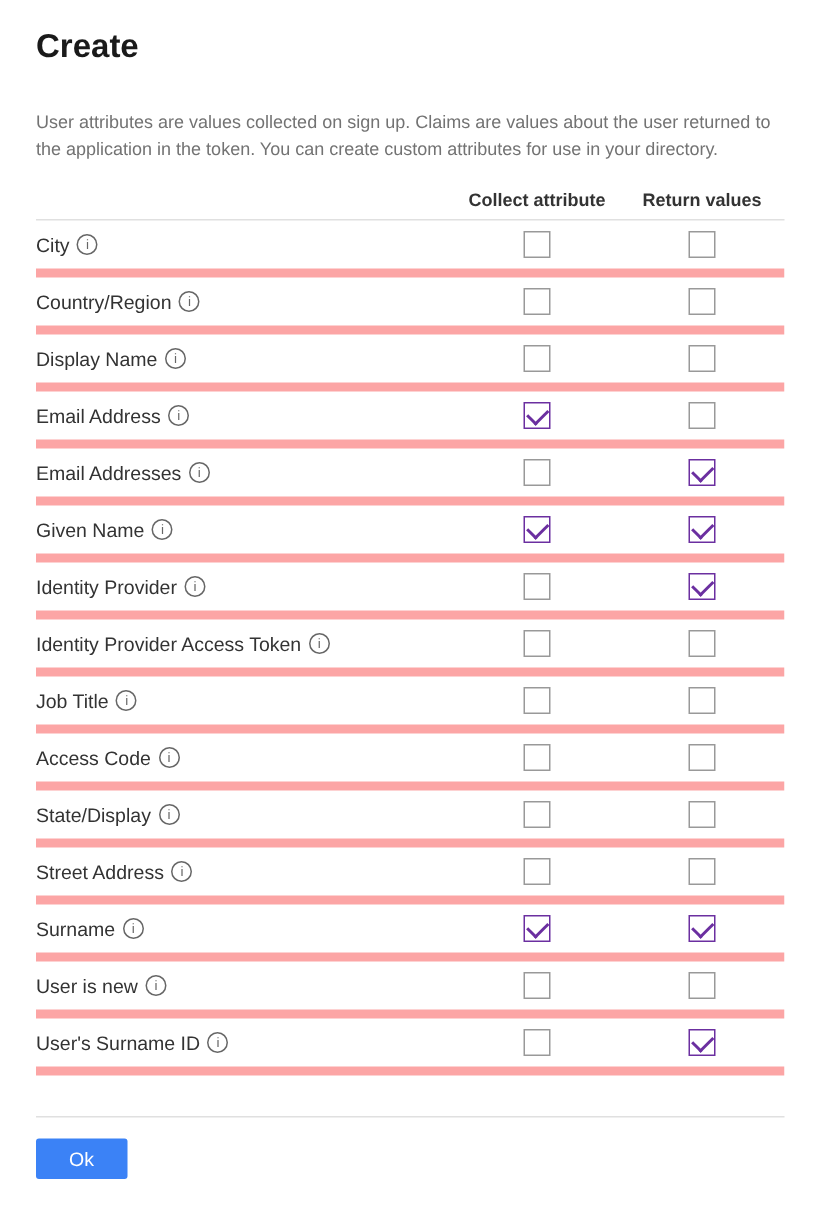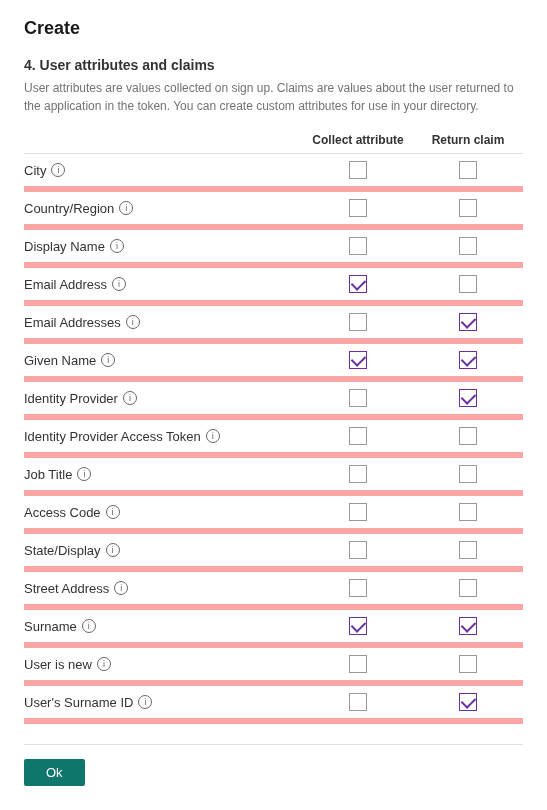--- a/index.html
+++ b/index.html
@@ -11,24 +11,24 @@
       width: 547px;
       min-height: 810px;
     }
     .page {
       padding: 18px 24px 24px 24px;
       display: flex;
       flex-direction: column;
       height: 810px;
     }
     .page-title {
-      font-size: 18px;
+      font-size: 22px;
       font-weight: 600;
       color: #1a1a1a;
-      margin-bottom: 18px;
+      margin-bottom: 28px;
     }
     .section-title {
       font-size: 14px;
       font-weight: 600;
       margin-bottom: 6px;
     }
     .description {
       font-size: 12px;
       color: #737373;
       line-height: 1.5;
@@ -110,43 +110,42 @@
       border-left: 2px solid #6b2fa0;
       border-bottom: 2px solid #6b2fa0;
       transform: rotate(-45deg) translate(1px, -1px);
     }
     .footer {
       padding-top: 14px;
       border-top: 1px solid #e0e0e0;
       margin-top: auto;
     }
     .ok-button {
-      background: #0f766e;
+      background: #3b82f6;
       color: #fff;
       border: none;
       padding: 6px 22px;
       font-size: 13px;
       font-weight: 500;
       cursor: pointer;
       border-radius: 2px;
     }
   </style>
 </head>
 <body>
 
 <div class="page">
   <div class="page-title">Create</div>
 
-  <div class="section-title">4. User attributes and claims</div>
   <div class="description">User attributes are values collected on sign up. Claims are values about the user returned to the application in the token. You can create custom attributes for use in your directory.</div>
 
   <div class="table-header">
     <div class="col-name"></div>
     <div class="col-collect">Collect attribute</div>
-    <div class="col-return">Return claim</div>
+    <div class="col-return">Return values</div>
   </div>
 
   <div class="table-body" id="table-body">
   <div class="table-row">
       <div class="attr-name">
         <span>City</span>
         <span class="info-icon" title="More info">i</span>
       </div>
       <div class="col-checkbox">
         <div class="checkbox-wrapper ">

